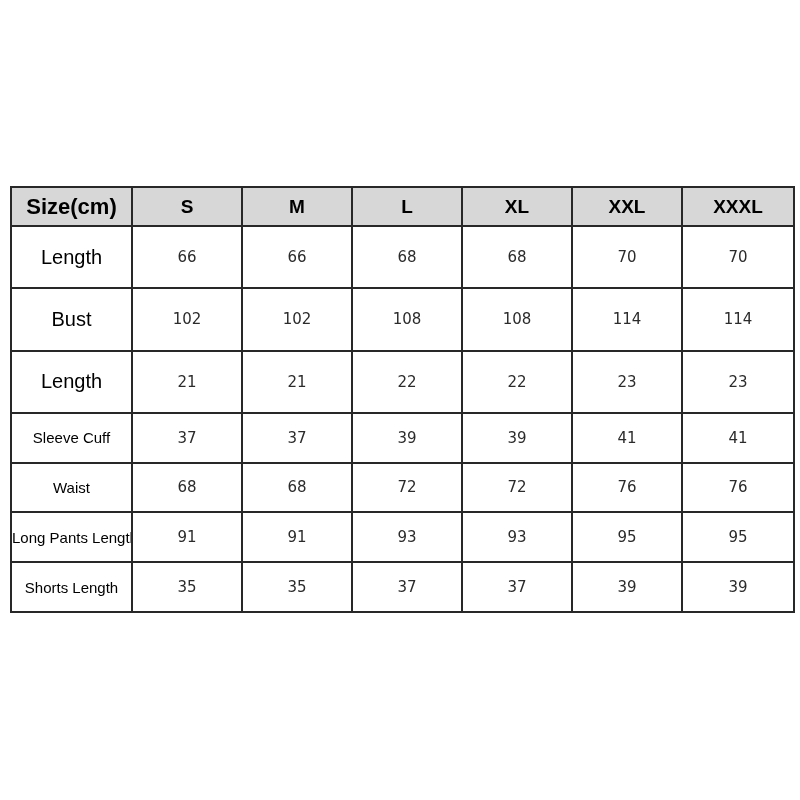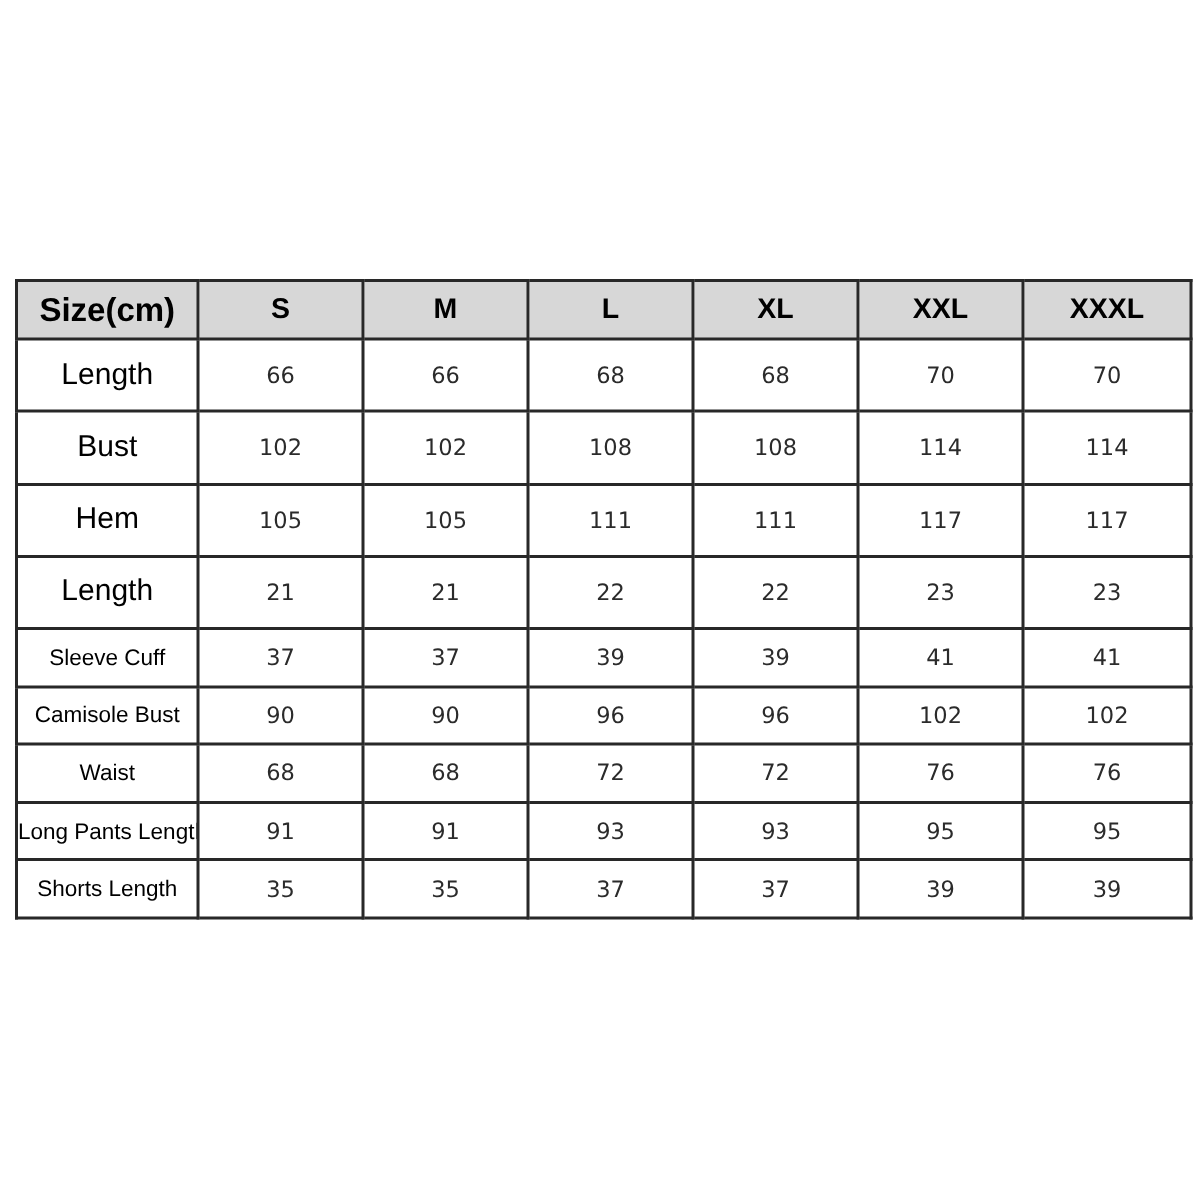--- a/index.html
+++ b/index.html
@@ -79,54 +79,36 @@
       <tr>
         <td class="label-lg">Bust</td>
         <td class="val">102</td>
         <td class="val">102</td>
         <td class="val">108</td>
         <td class="val">108</td>
         <td class="val">114</td>
         <td class="val">114</td>
       </tr>
       <tr>
-        <td class="label-lg">Hem</td>
-        <td class="val">105</td>
-        <td class="val">105</td>
-        <td class="val">111</td>
-        <td class="val">111</td>
-        <td class="val">117</td>
-        <td class="val">117</td>
-      </tr>
-      <tr>
         <td class="label-lg">Length</td>
         <td class="val">21</td>
         <td class="val">21</td>
         <td class="val">22</td>
         <td class="val">22</td>
         <td class="val">23</td>
         <td class="val">23</td>
       </tr>
       <tr>
         <td class="label-sm">Sleeve Cuff</td>
         <td class="val">37</td>
         <td class="val">37</td>
         <td class="val">39</td>
         <td class="val">39</td>
         <td class="val">41</td>
         <td class="val">41</td>
-      </tr>
-      <tr>
-        <td class="label-sm">Camisole Bust</td>
-        <td class="val">90</td>
-        <td class="val">90</td>
-        <td class="val">96</td>
-        <td class="val">96</td>
-        <td class="val">102</td>
-        <td class="val">102</td>
       </tr>
       <tr>
         <td class="label-sm">Waist</td>
         <td class="val">68</td>
         <td class="val">68</td>
         <td class="val">72</td>
         <td class="val">72</td>
         <td class="val">76</td>
         <td class="val">76</td>
       </tr>

